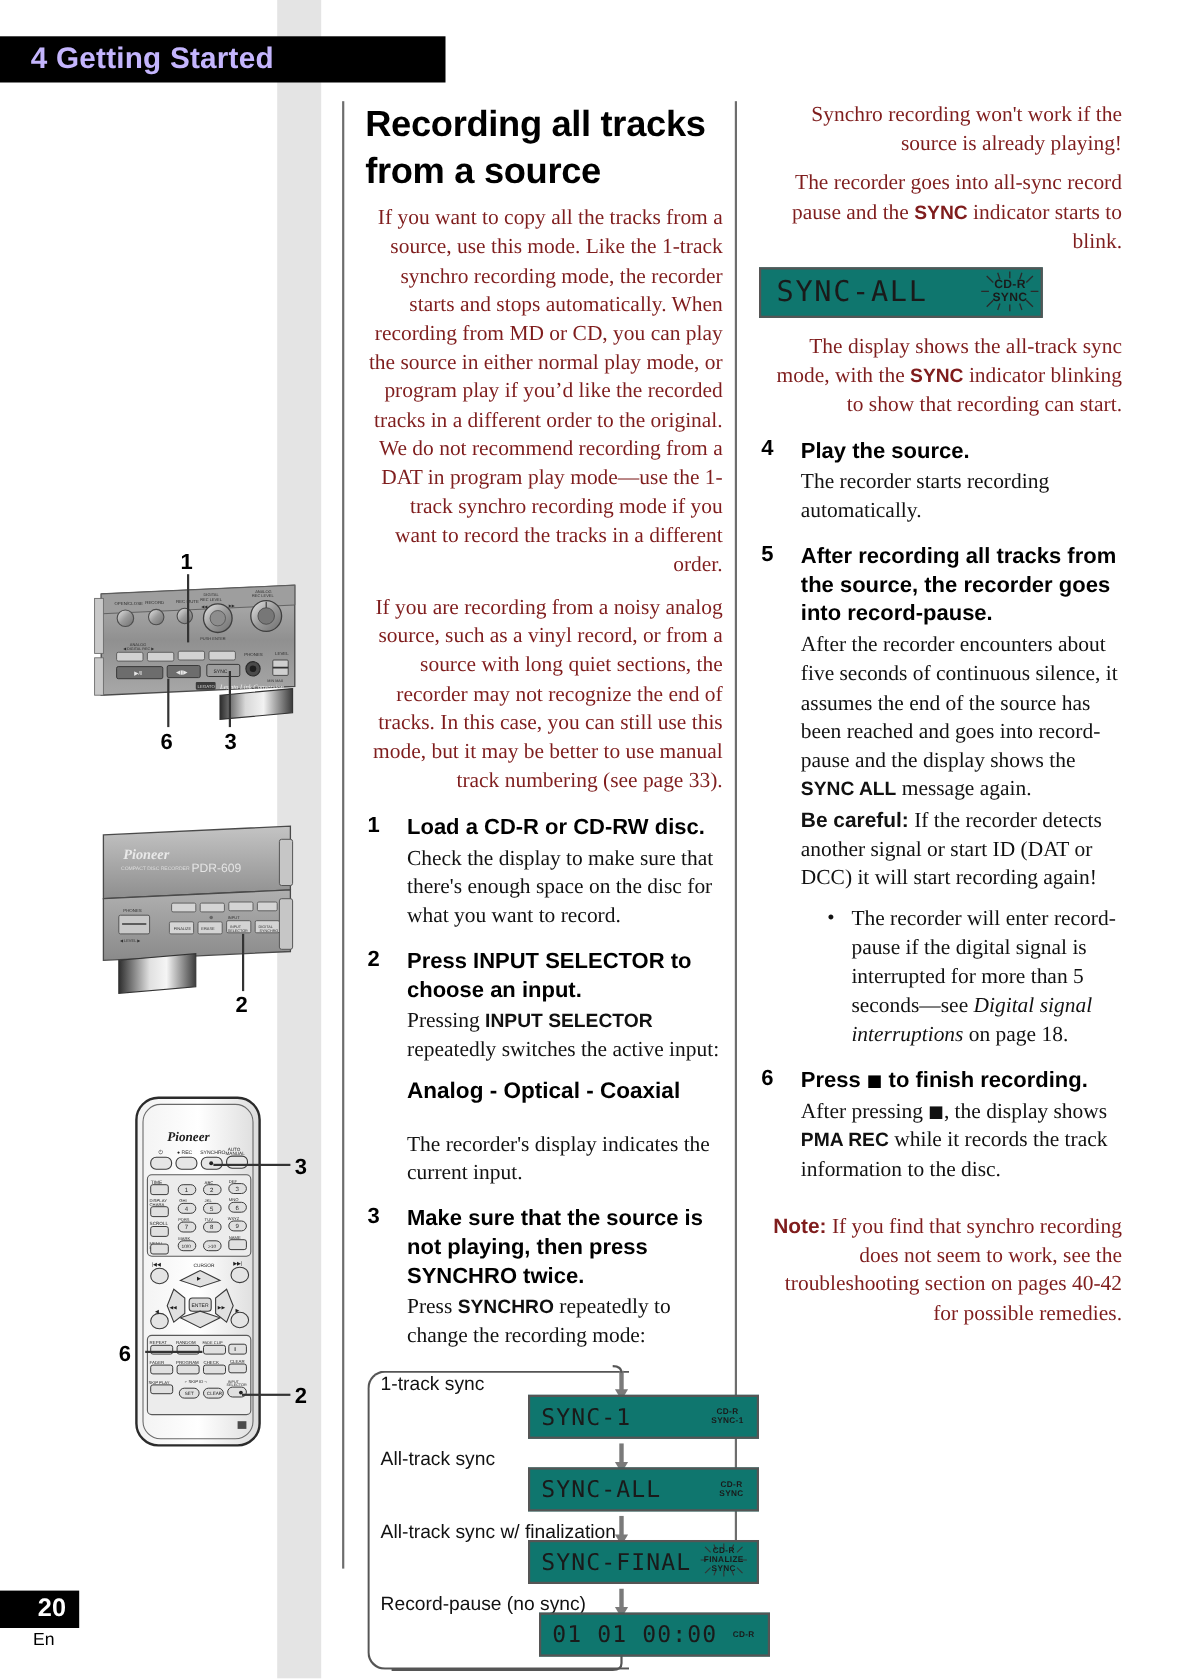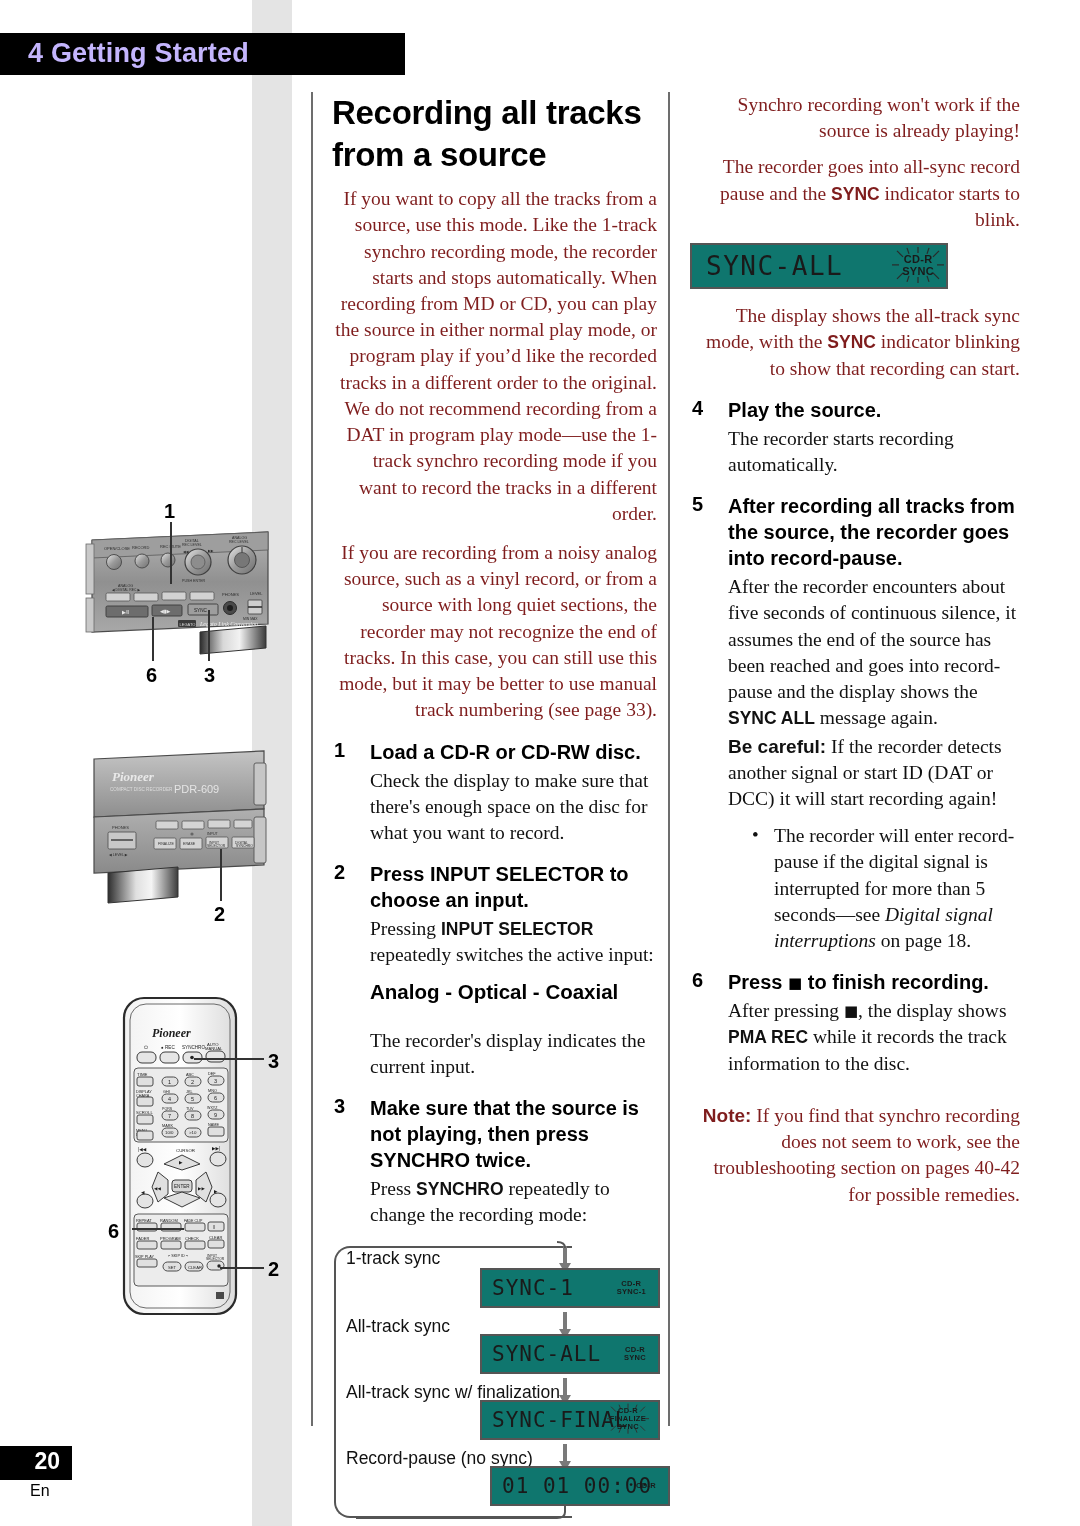--- a/index.html
+++ b/index.html
@@ -126,21 +126,21 @@
   .cycle .loop {
     position: absolute; left: 2px; top: 6px; width: 238px; height: 272px;
     border: 2px solid #555; border-right: none;
     border-radius: 16px 0 0 16px;
   }
   .cycle-label {
     position: absolute; left: 14px;
     font-family: "Liberation Sans", sans-serif; font-size: 17.5px; color: #111;
     white-space: nowrap;
   }
-  .cycle .lcd-small { position: absolute; left: 148px; width: 180px; height: 40px; }
+  .cycle .lcd-small { position: absolute; left: 148px; width: 210px; height: 40px; }
   .cycle .lcd-small .lcd-text { font-size: 21px; letter-spacing: 1px; margin-left: 10px; }
   .cycle .lcd-small .ind .l1,
   .cycle .lcd-small .ind .l2,
   .cycle .lcd-small .ind .l3 { font-size: 7.5px; }
   .arrow { position: absolute; width: 14px; }
 
   
   .illus { position: absolute; }
   .callout-num {
     position: absolute; font-family: "Liberation Sans", sans-serif;

